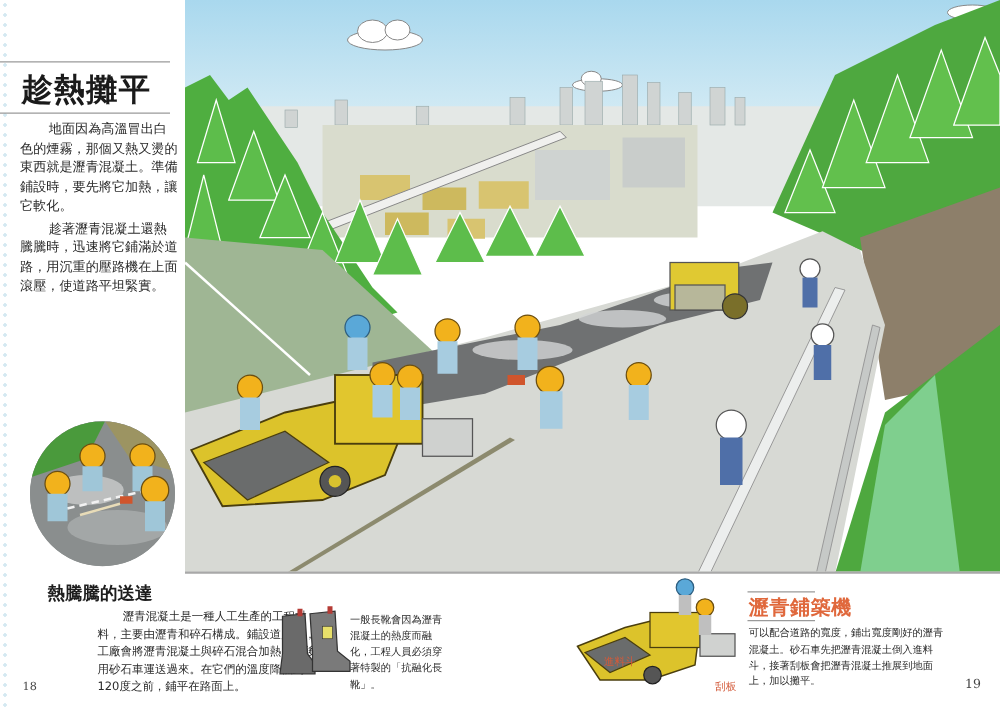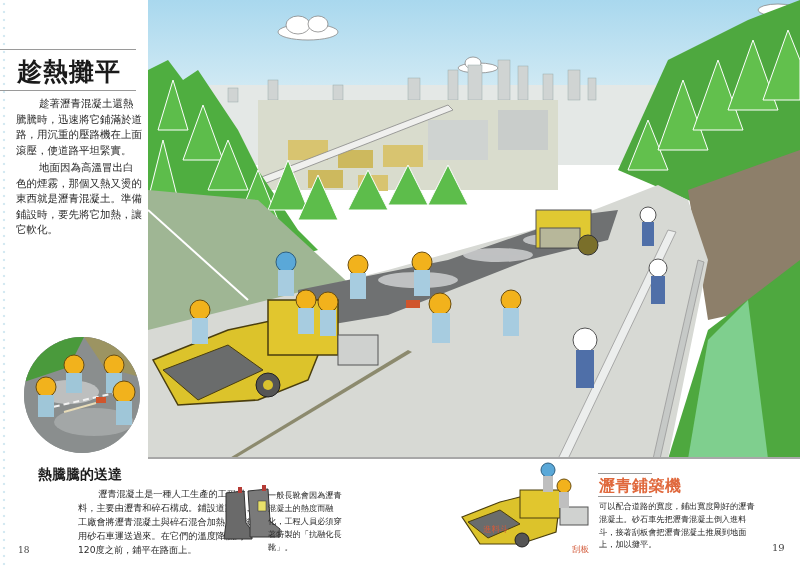--- a/index.html
+++ b/index.html
@@ -60,21 +60,21 @@
     position: absolute; left: 18px; top: 545px; font-size: 9px;
     font-family: "DejaVu Serif", serif; color: #444;
   }
   .page-num-right {
     position: absolute; left: 772px; top: 542px; font-size: 10px;
     font-family: "DejaVu Serif", serif; color: #444;
   }
 
   .boots { position: absolute; left: 222px; top: 483px; width: 62px; height: 60px; }
   .boots-text {
-    position: absolute; left: 268px; top: 489px; width: 80px;
+    position: absolute; left: 280px; top: 489px; width: 80px;
     font-size: 8.2px; line-height: 13px; color: #2a2a2a;
   }
 
   .paver-small { position: absolute; left: 460px; top: 462px; width: 140px; height: 90px; }
   .callout {
     position: absolute; font-size: 8.5px; color: #d35a3a; font-family: "DejaVu Serif", serif;
   }
   .callout-hopper { left: 483px; top: 524px; }
   .callout-screed { left: 572px; top: 544px; }
 
@@ -95,22 +95,22 @@
 </head>
 <body>
 
 <div class="left-dots"></div>
 
 <div class="title-box">
   <div class="title-text">趁熱攤平</div>
 </div>
 
 <div class="intro">
+  <p>地面因為高溫冒出白色的煙霧，那個又熱又燙的東西就是瀝青混凝土。準備鋪設時，要先將它加熱，讓它軟化。</p>
   <p>趁著瀝青混凝土還熱騰騰時，迅速將它鋪滿於道路，用沉重的壓路機在上面滾壓，使道路平坦緊實。</p>
-  <p>地面因為高溫冒出白色的煙霧，那個又熱又燙的東西就是瀝青混凝土。準備鋪設時，要先將它加熱，讓它軟化。</p>
 </div>
 
 <div class="circle-inset">
   <svg width="116" height="116" viewBox="0 0 116 116">
     <rect width="116" height="116" fill="#8a8e8e"></rect>
     <path d="M0 0 L60 0 L45 30 L0 45 Z" fill="#4a9a3c"></path>
     <path d="M60 0 L116 0 L116 40 L80 30 Z" fill="#9c9462"></path>
     <ellipse cx="45" cy="55" rx="30" ry="12" fill="#c9cccc" opacity=".8"></ellipse>
     <ellipse cx="70" cy="85" rx="40" ry="14" fill="#b4b8b8" opacity=".6"></ellipse>
     <line x1="20" y1="72" x2="95" y2="55" stroke="#f2f2f2" stroke-width="2" stroke-dasharray="6 4"></line>

